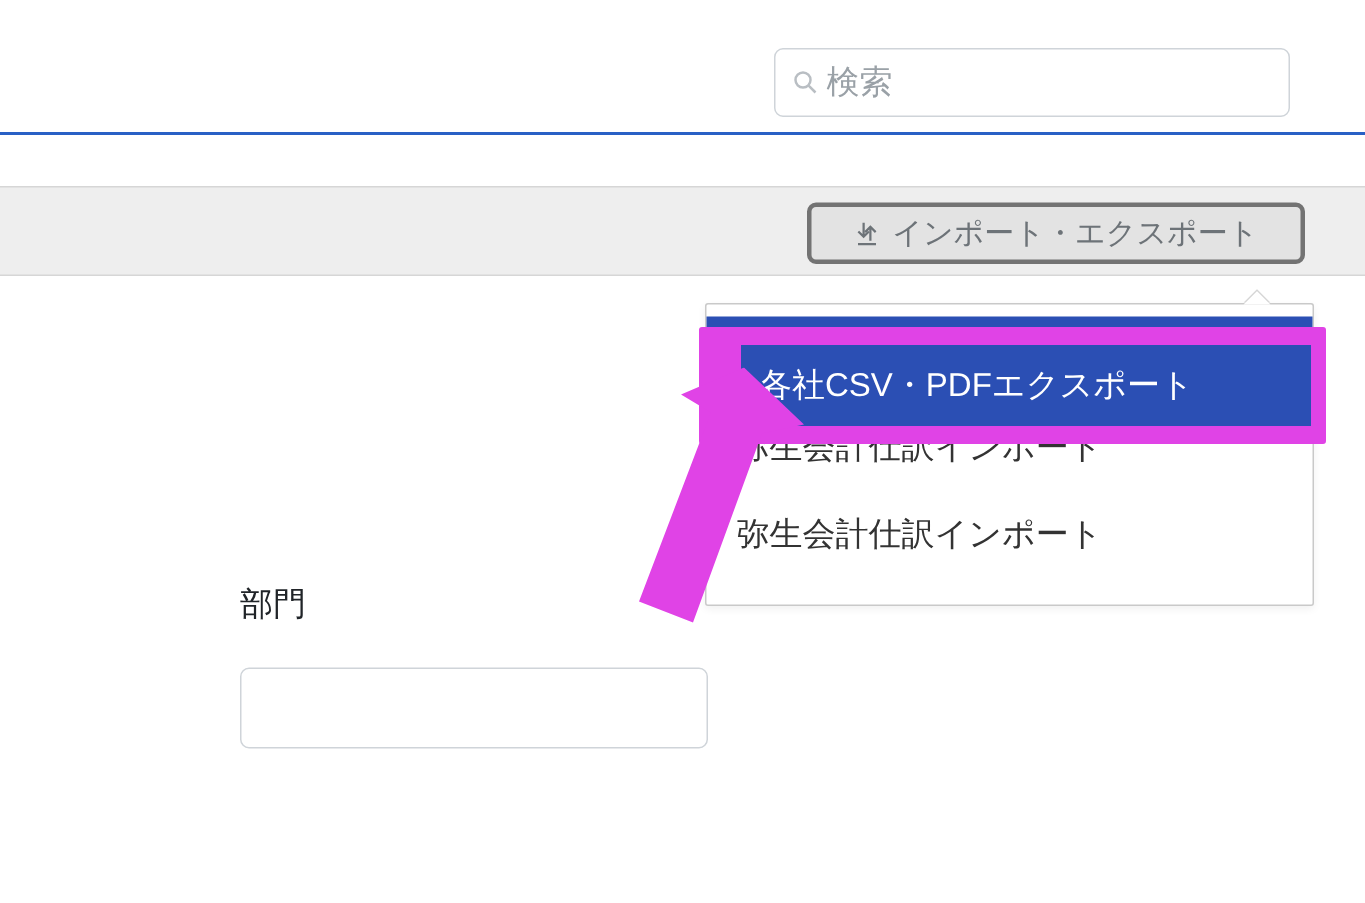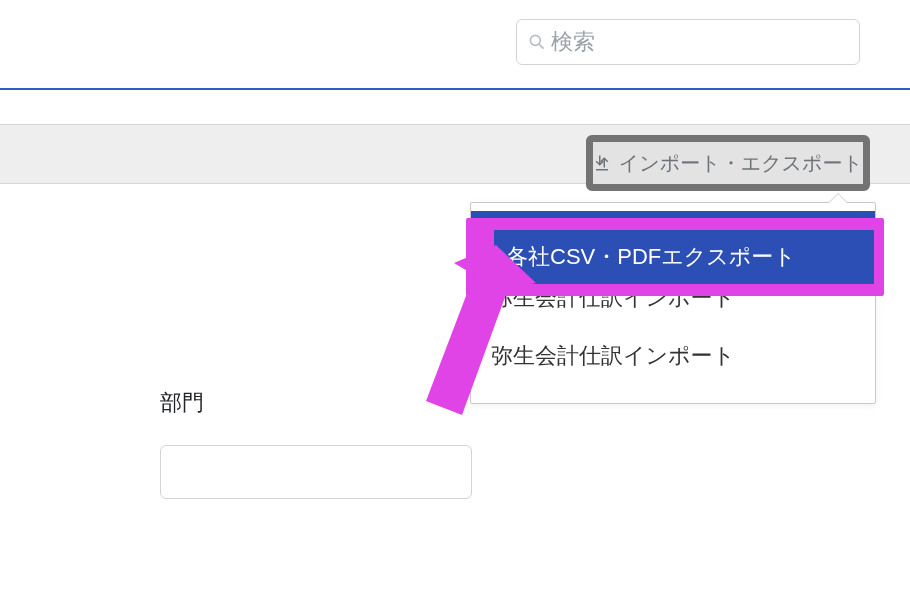--- a/index.html
+++ b/index.html
@@ -15,20 +15,21 @@
   }
   .search-box {
     width: 344px;
     height: 46px;
     border: 1px solid #cfd4d9;
     border-radius: 6px;
     display: flex;
     align-items: center;
     padding: 0 10px;
     background: #fff;
+    margin-top: 13px;
   }
   .search-box .icon {
     width: 20px; height: 20px;
     color: #b9bec3;
     flex-shrink: 0;
     margin-right: 4px;
   }
   .search-box input {
     border: none;
     outline: none;
@@ -55,24 +56,24 @@
     left: 0; right: 0;
     height: 60px;
     background: #eeeeee;
     border-top: 1px solid #d6d6d6;
     border-bottom: 1px solid #d6d6d6;
   }
   .import-export-btn {
     position: absolute;
     right: 40px;
     top: 10px;
-    height: 56px;
-    padding: 0 0;
+    height: 41px;
+    padding: 0 28px;
     background: #e3e3e3;
-    border: 7px solid #737373;
+    border: 3px solid #737373;
     border-radius: 6px;
     display: inline-flex;
     align-items: center;
     gap: 8px;
     font-size: 20px;
     color: #6d7378;
     cursor: pointer;
   }
   .import-export-btn .icon { width: 18px; height: 18px; color: #6d7378; }
 

